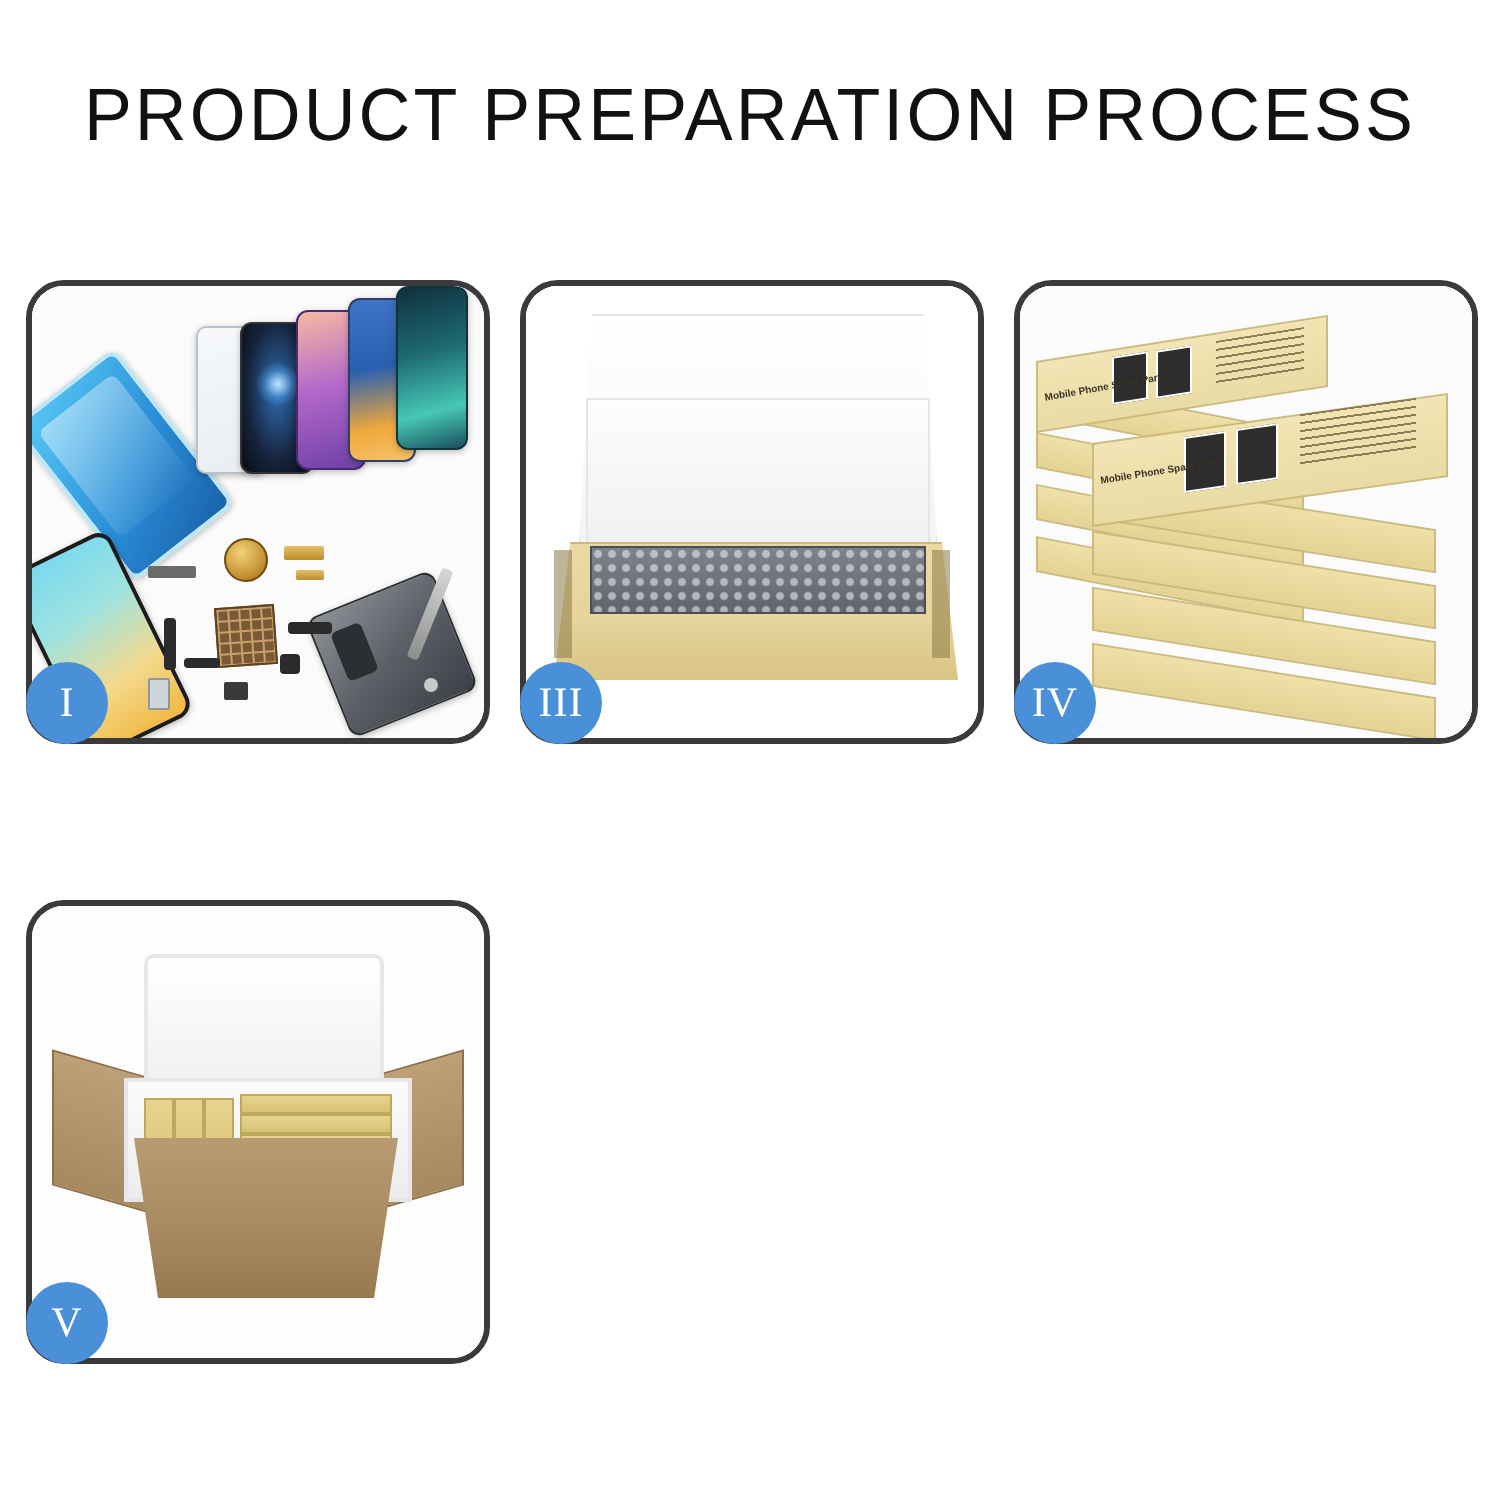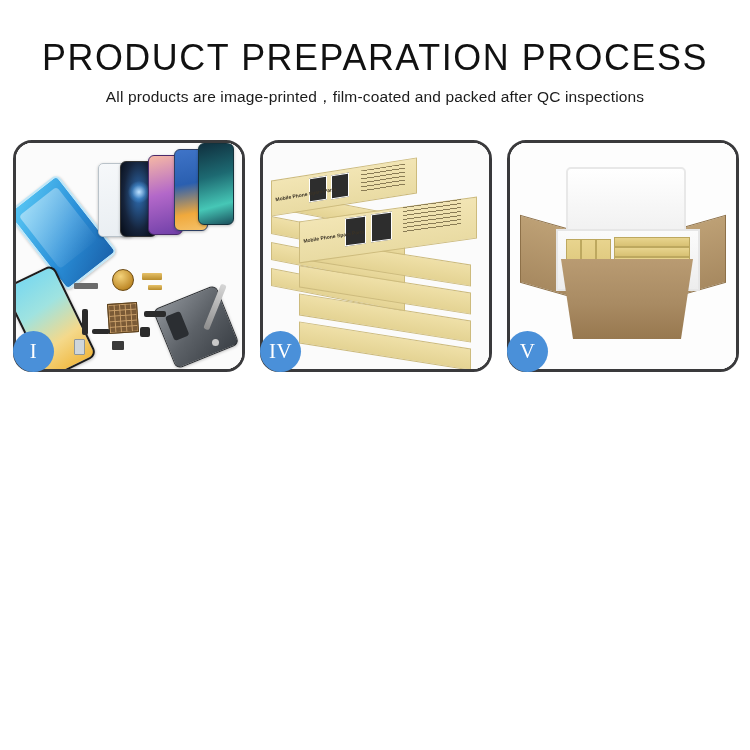--- a/index.html
+++ b/index.html
@@ -333,21 +333,20 @@
   }
   .c6-tape {
     position:absolute; background:#b0936a; opacity:.85;
   }
 </style>
 </head>
 <body>
 
 <div class="header">
   <div class="title">PRODUCT PREPARATION PROCESS</div>
-  <div class="subtitle">All products are image-printed，film-coated and packed after QC inspections</div>
 </div>
 
 <div class="grid">
 
   <div class="panel">
     <div class="panel-inner">
       <div class="scene">
         <div class="p1-bg"></div>
         <div class="ph ph-blue"></div>
         <div class="ph ph-glass"></div>
@@ -369,20 +368,34 @@
         <div class="part" style="left:58px;top:196px;width:9px;height:14px;background:#cfd6da;border:1px solid #8f979b;"></div>
         <div class="part" style="left:96px;top:198px;width:12px;height:9px;background:#3a3a3a;"></div>
         <div class="tool"></div>
         <div class="part" style="left:196px;top:196px;width:7px;height:7px;border-radius:50%;background:#c9c9c9;"></div>
       </div>
     </div>
     <div class="badge">I</div>
   </div>
 
 
+  <div class="panel">
+    <div class="panel-inner">
+      <div class="scene">
+        <div class="p3-bg"></div>
+        <div class="box3-lid"></div>
+        <div class="box3-foam"></div>
+        <div class="box3-tray"></div>
+        <div class="box3-flapL"></div>
+        <div class="box3-flapR"></div>
+        <div class="box3-inner"></div>
+      </div>
+    </div>
+    <div class="badge">III</div>
+  </div>
 
   <div class="panel">
     <div class="panel-inner">
       <div class="scene">
         <div class="p4-bg"></div>
 
         <div class="stackbox" style="left:8px;top:60px;width:132px;height:16px;transform:skewY(11deg);"></div>
         <div class="stackbox" style="left:8px;top:86px;width:132px;height:16px;transform:skewY(11deg);"></div>
         <div class="stackbox" style="left:8px;top:112px;width:132px;height:16px;transform:skewY(11deg);"></div>
         <div class="stackbox" style="left:8px;top:138px;width:132px;height:16px;transform:skewY(11deg);"></div>

